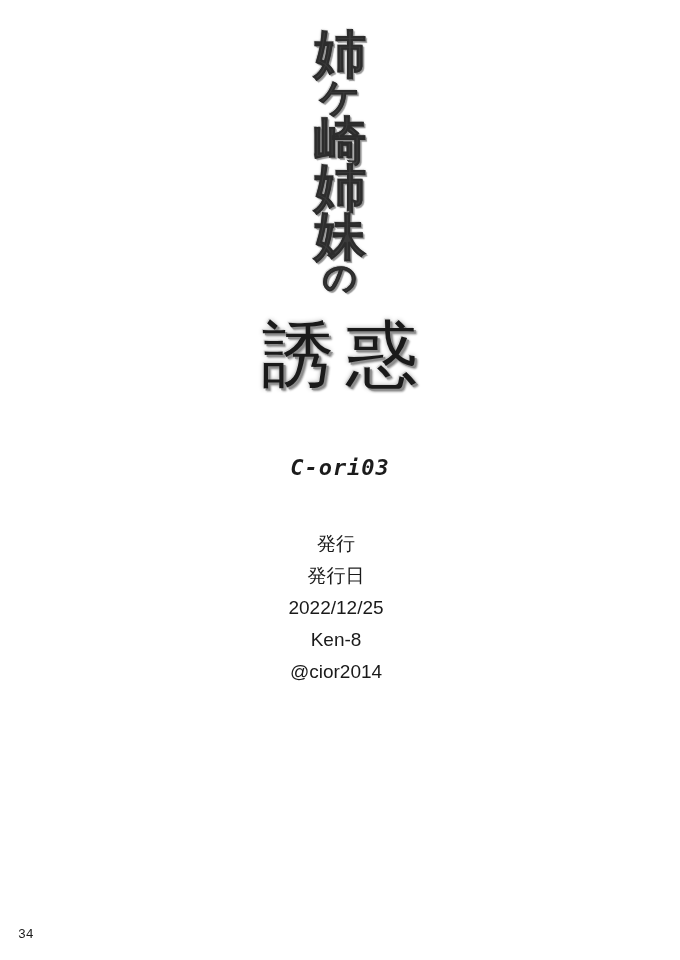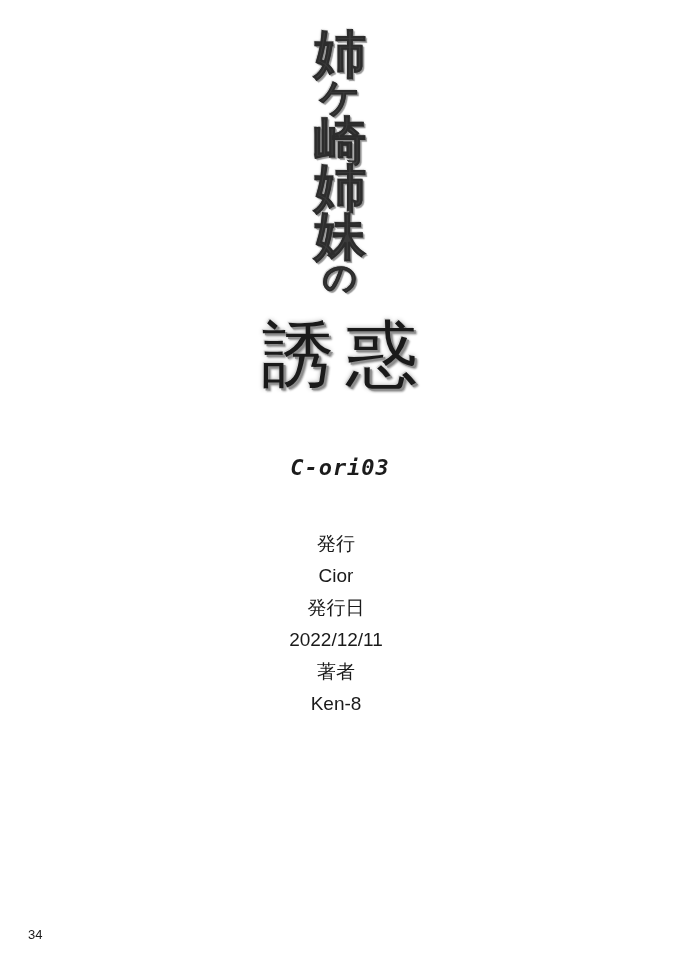--- a/index.html
+++ b/index.html
@@ -113,25 +113,25 @@
     white-space: pre;
   }
 
   .colophon .line.latin {
     font-family: "Liberation Sans", sans-serif;
   }
 
   
   .page-number {
     position: absolute;
-    left: 28px;
+    left: 18px;
     bottom: 18px;
     font-size: 13px;
     color: #1a1a1a;
-    font-family: Liberation Sans, sans-serif;
+    font-family: Liberation Mono, monospace;
   }
 </style>
 </head>
 <body>
 
 <div class="page">
 
   <div class="title-block">
     <div class="title-vertical">
       <span class="tchar">姉</span>
@@ -144,26 +144,25 @@
     <div class="title-last-row">
       <span class="tchar big">誘</span>
       <span class="tchar big">惑</span>
     </div>
   </div>
 
   <div class="subtitle">C-ori03</div>
 
   <div class="colophon">
     <div class="line">発行</div>
-    <div class="line latin">Cior</div>
 
     <div class="line">発行日</div>
-    <div class="line latin">2022/12/11</div>
+    <div class="line latin">2022/12/25</div>
 
-    <div class="line">著者</div>
     <div class="line latin">Ken-8</div>
 
+    <div class="line latin">@cior2014</div>
 
   </div>
 
   <div class="page-number">34</div>
 
 </div>
 
 </body></html>

